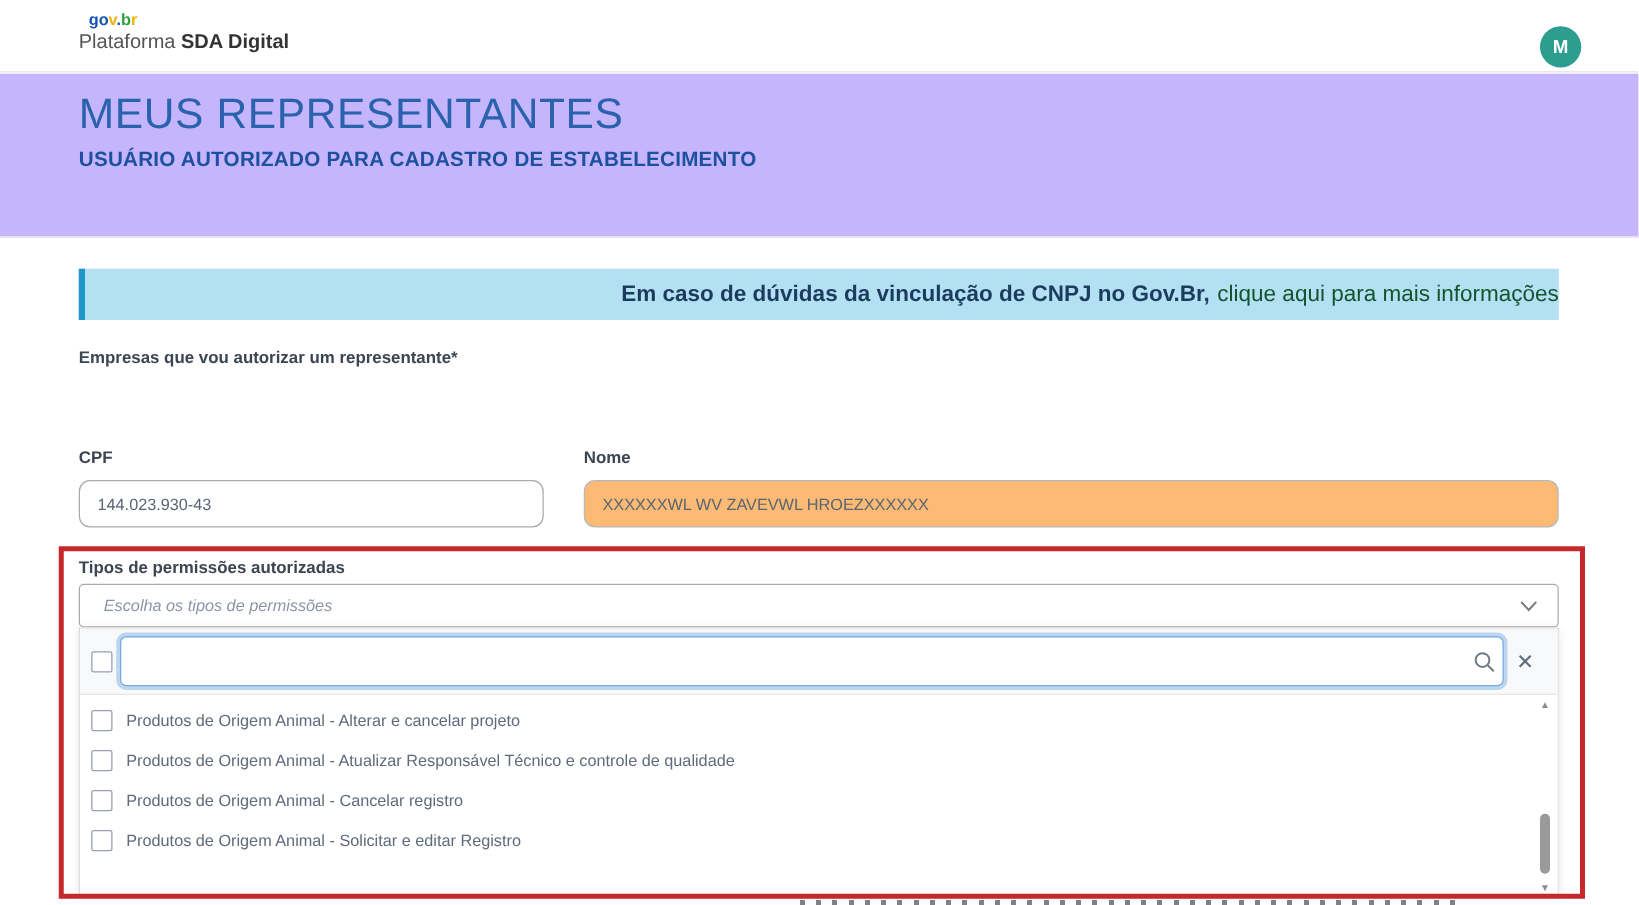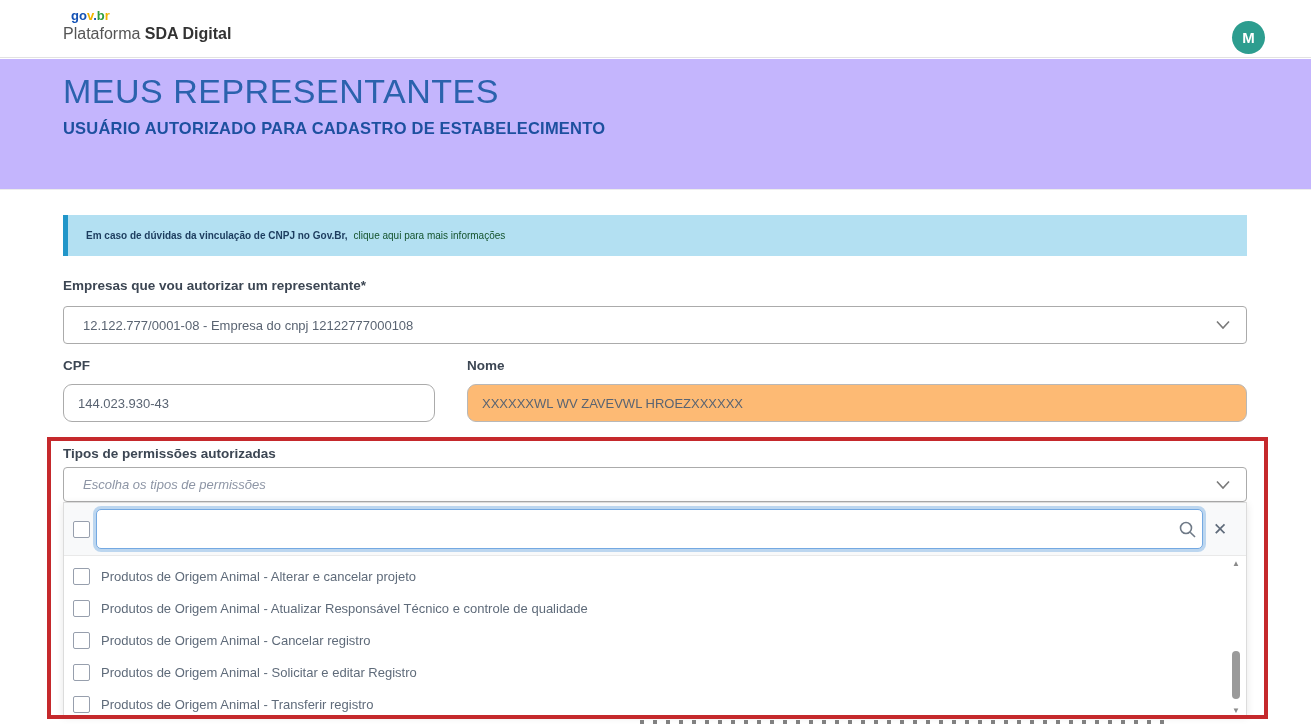--- a/index.html
+++ b/index.html
@@ -20,21 +20,21 @@
             background:#2d9d8f; color:#fff; font-weight:bold; font-size:15px;
             display:flex; align-items:center; justify-content:center; cursor:pointer; }
 
   
   .title-band { position:absolute; top:59px; left:0; width:1311px; height:131px; background:#c4b5fd; border-bottom:1px solid #ececec; }
   .page-title { position:absolute; left:63px; top:13px; font-size:34px; font-weight:400; letter-spacing:0.5px; color:#2b62ad; }
   .page-subtitle { position:absolute; left:63px; top:60px; font-size:16.5px; font-weight:bold; letter-spacing:0.2px; color:#1d509f; }
 
   
   .info-banner { position:absolute; left:63px; top:215px; width:1184px; height:41px; background:#b3e0f2;
-                 border-left:5px solid #2196c9; display:flex; align-items:center; padding-left:18px; font-size:10px; }
+                 border-left:5px solid #2196c9; display:flex; align-items:center; padding-left:18px; font-size:18px;justify-content:flex-end; }
   .banner-bold { font-weight:bold; color:#1c3c5e; }
   .banner-link { color:#14532d; margin-left:6px; cursor:pointer; }
 
   
   .field-label { position:absolute; font-size:13.5px; font-weight:600; color:#3c4653; }
   .lbl-company { left:63px; top:278px; }
   .lbl-cpf     { left:63px; top:358px; }
   .lbl-nome    { left:467px; top:358px; }
   .lbl-perm    { left:63px; top:446px; }
 
@@ -100,28 +100,20 @@
     <div class="page-title">MEUS REPRESENTANTES</div>
     <div class="page-subtitle">USUÁRIO AUTORIZADO PARA CADASTRO DE ESTABELECIMENTO</div>
   </div>
 
   <div class="info-banner">
     <span class="banner-bold">Em caso de dúvidas da vinculação de CNPJ no Gov.Br,</span>
     <span class="banner-link">clique aqui para mais informações</span>
   </div>
 
   <div class="field-label lbl-company">Empresas que vou autorizar um representante*</div>
-  <div class="select-box sel-company">
-    <span>12.122.777/0001-08 - Empresa do cnpj 12122777000108</span>
-    <span class="chevron">
-      <svg width="14" height="9" viewBox="0 0 14 9">
-          <polyline points="1,1 7,7.5 13,1" fill="none" stroke="#7a7a7a" stroke-width="1.6"></polyline>
-        </svg>
-    </span>
-  </div>
 
   <div class="field-label lbl-cpf">CPF</div>
   <input class="text-input inp-cpf" type="text" value="144.023.930-43" style="">
 
   <div class="field-label lbl-nome">Nome</div>
   <input class="text-input inp-nome" type="text" disabled="" value="XXXXXXWL WV ZAVEVWL HROEZXXXXXX" style="">
 
   <div class="field-label lbl-perm">Tipos de permissões autorizadas</div>
   <div class="select-box sel-perm">
     <span class="sel-placeholder">Escolha os tipos de permissões</span>
@@ -155,24 +147,20 @@
         <span class="opt-label">Produtos de Origem Animal - Atualizar Responsável Técnico e controle de qualidade</span>
       </div>
       <div class="option-row row-2">
         <div class="checkbox"></div>
         <span class="opt-label">Produtos de Origem Animal - Cancelar registro</span>
       </div>
       <div class="option-row row-3">
         <div class="checkbox"></div>
         <span class="opt-label">Produtos de Origem Animal - Solicitar e editar Registro</span>
       </div>
-      <div class="option-row row-4">
-        <div class="checkbox"></div>
-        <span class="opt-label">Produtos de Origem Animal - Transferir registro</span>
-      </div>
     </div>
 
     <div class="scrollbar">
       <div class="sb-arrow sb-up">▲</div>
       <div class="sb-thumb"></div>
       <div class="sb-arrow sb-down">▼</div>
     </div>
   </div>
 
   <div class="highlight-box"></div>

